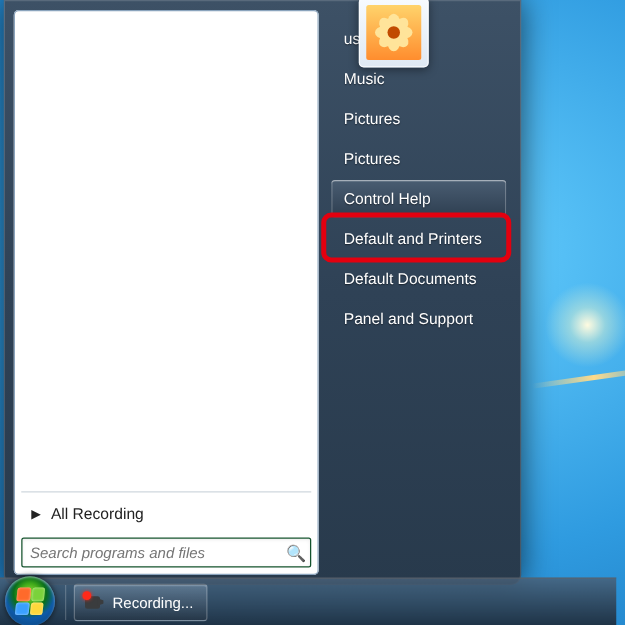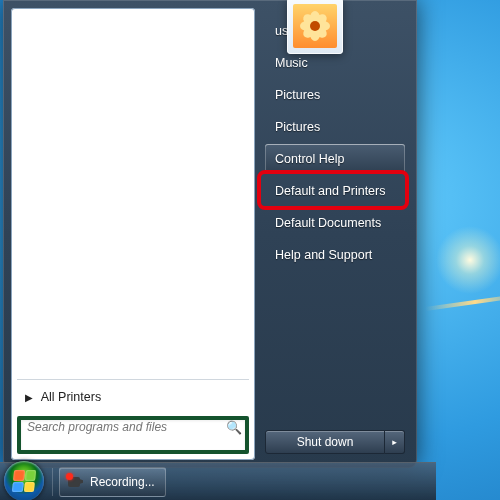--- a/index.html
+++ b/index.html
@@ -37,23 +37,23 @@
   .program-area { flex: 1; }
   .divider { height: 1px; background: #d0d7de; margin: 4px 0 6px; }
   .all-programs {
     display: flex; align-items: center; gap: 8px;
     padding: 4px 8px; font-size: 12.5px; color: #222;
     cursor: default;
   }
   .all-programs .tri { font-size: 10px; }
   .search-wrap {
     margin-top: 8px;
-    display: flex; align-items: flex-start;
-    border: 4px solid #14532d; border-radius: 2px;
-    background: #fff; height: 38px;
+    display: flex; align-items: center;
+    border: 1px solid #14532d; border-radius: 2px;
+    background: #fff; height: 24px;
     box-shadow: inset 0 1px 3px rgba(0,0,0,0.08);
   }
   .search-wrap input {
     flex: 1; border: none; outline: none;
     font-size: 12px; font-style: italic; color: #777;
     padding: 0 6px; background: transparent;
   }
   .search-wrap .mag {
     width: 22px; text-align: center; color: #2f6aa8; font-size: 13px;
   }
@@ -114,21 +114,21 @@
   }
   .petal {
     position:absolute; width:10px; height:14px; background:#ffe49a;
     border-radius:50% 50% 50% 50%; left:10px; top:0;
     transform-origin: 5px 15px;
   }
   .flower .c { position:absolute; left:10px; top:10px; width:10px; height:10px; background:#c14b00; border-radius:50%; }
 
   
   .taskbar {
-    position: absolute; left: 0; bottom: 0; width: 436px; height: 38px;
+    position: absolute; left: 0; bottom: 0; width: 493px; height: 38px;
     background: linear-gradient(180deg, rgba(72,96,120,0.85) 0%, rgba(30,42,56,0.9) 100%);
     border-top: 1px solid rgba(255,255,255,0.25);
     display: flex; align-items: center;
     padding-left: 4px;
   }
   .start-orb {
     width: 40px; height: 40px; border-radius: 50%;
     background: radial-gradient(circle at 50% 35%, #9be23b 0%, #3fa91a 25%, #0a6f1a 40%, #0e5aa8 60%, #0a3f73 100%);
     box-shadow: 0 0 5px rgba(0,0,0,0.7), inset 0 1px 2px rgba(255,255,255,0.5);
     position: relative; margin-top:-2px;
@@ -169,42 +169,38 @@
 <div class="flare flare1"></div>
 <div class="flare flare2"></div>
 
 <div class="start-menu">
 
   <div class="left-pane">
     <div class="program-area"></div>
     <div class="divider"></div>
     <div class="all-programs">
       <span class="tri">▶</span>
-      <span>All Printers</span>
+      <span>All Recording</span>
     </div>
     <div class="search-wrap">
       <input type="text" placeholder="Search programs and files" style="">
       <span class="mag">🔍</span>
     </div>
   </div>
 
   <div class="right-pane">
     <div class="right-list">
       <div class="menu-item">user</div>
       <div class="menu-item">Music</div>
       <div class="menu-item">Pictures</div>
       <div class="menu-item">Pictures</div>
       <div class="menu-item hover" id="mi-cp">Control Help</div>
       <div class="menu-item">Default and Printers</div>
       <div class="menu-item">Default Documents</div>
-      <div class="menu-item">Help and Support</div>
-    </div>
-    <div class="shutdown-row">
-      <div class="shutdown-btn shutdown-main">Shut down</div>
-      <div class="shutdown-btn shutdown-arrow">▸</div>
+      <div class="menu-item">Panel and Support</div>
     </div>
   </div>
 
 </div>
 
 <div class="user-pic">
   <div class="user-pic-inner">
     <div class="flower">
       <div class="petal" style="transform:rotate(0deg)"></div>
       <div class="petal" style="transform:rotate(45deg)"></div>

